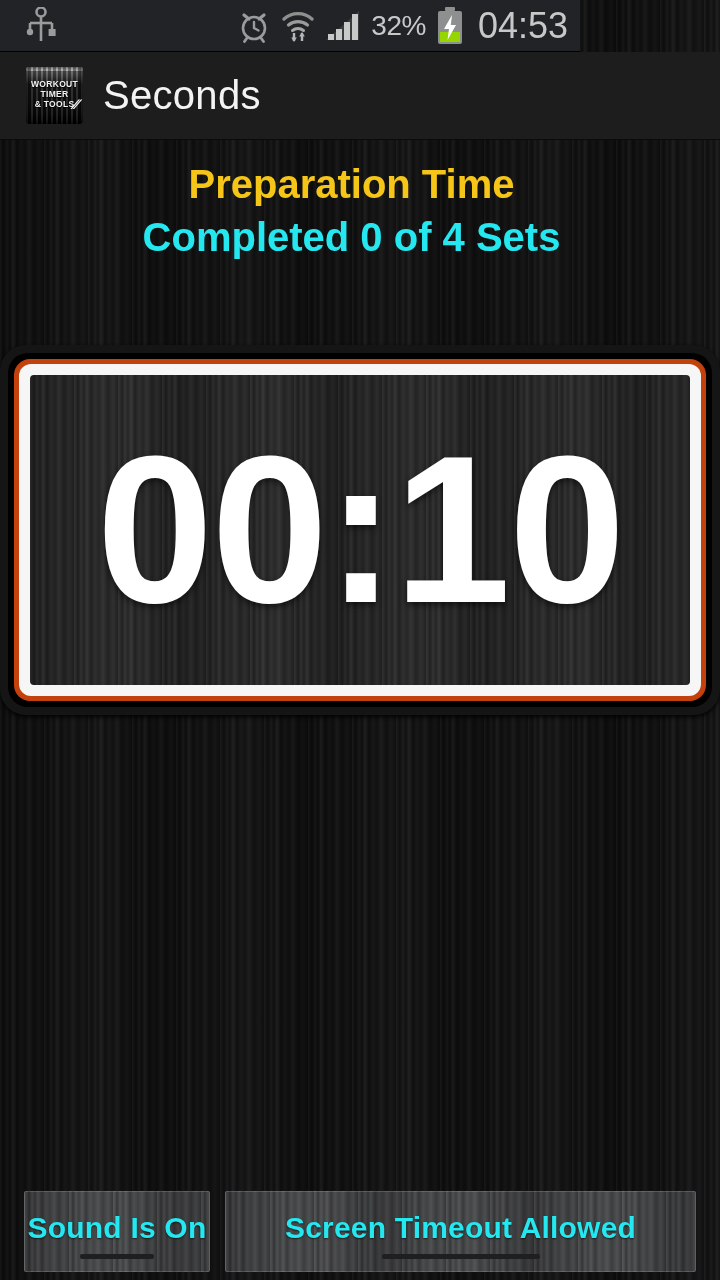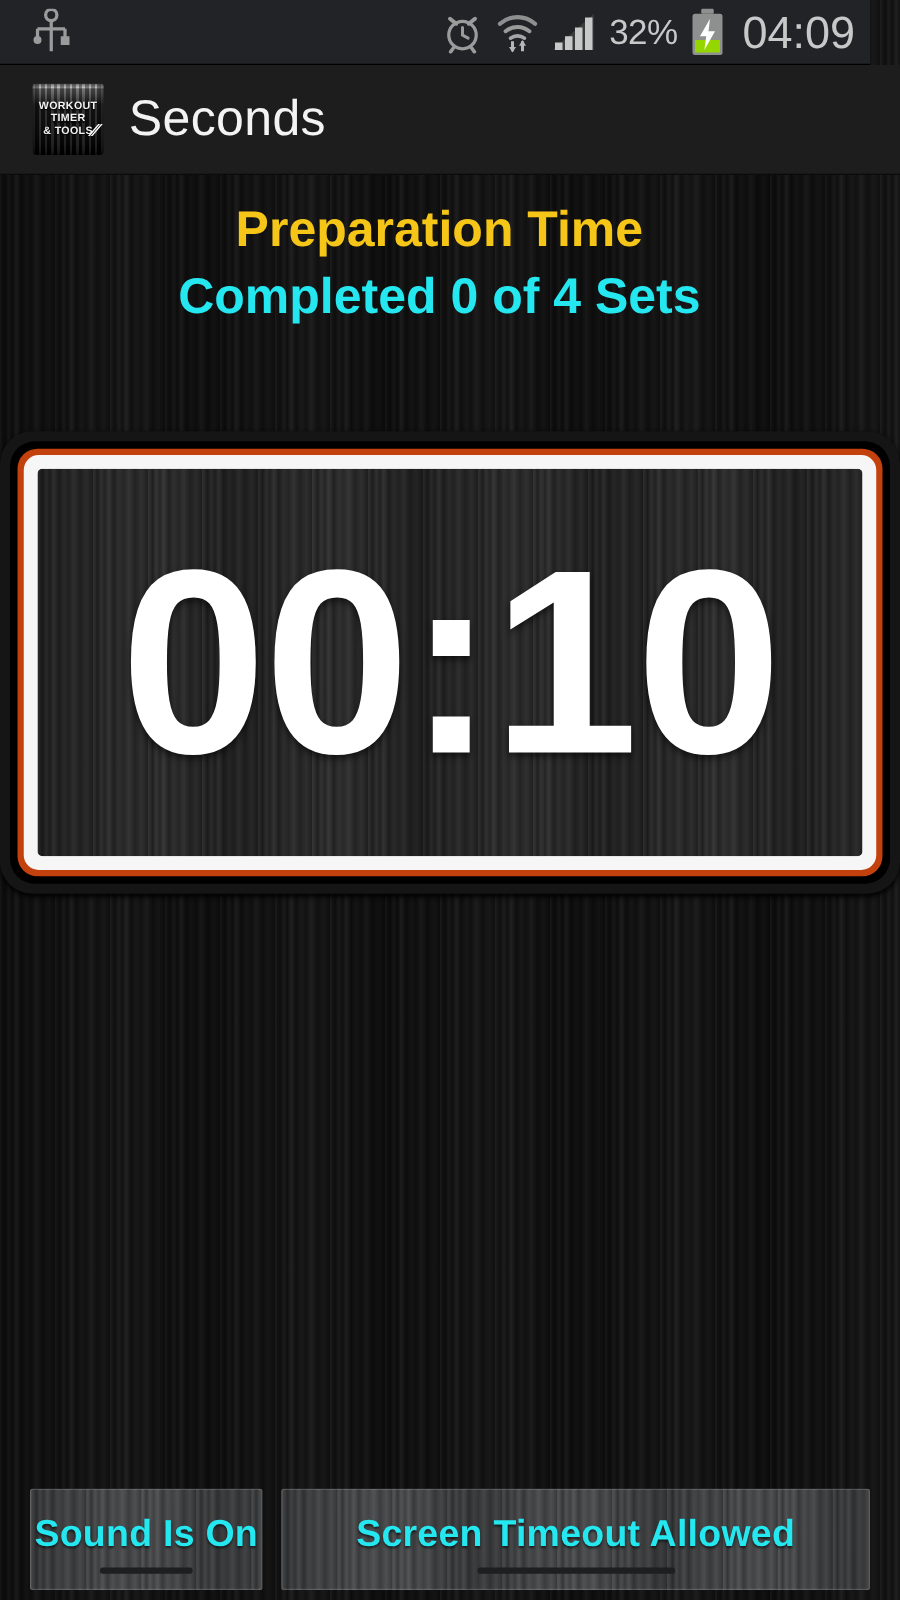--- a/index.html
+++ b/index.html
@@ -33,21 +33,21 @@
         rgba(0,0,0,0.22) 0px,
         rgba(0,0,0,0.00) 53px,
         rgba(255,255,255,0.02) 97px,
         rgba(0,0,0,0.20) 151px);
   }
 
   #screen { position:relative; width:720px; height:1280px; }
 
   
   #statusbar {
-    position:absolute; left:0; top:0; width:696px; height:52px;
+    position:absolute; left:0; top:0; width:580px; height:52px;
     background:#222326;
     border-bottom:1px solid #000;
     display:flex; align-items:center;
   }
   #usb-icon { margin-left:24px; width:34px; height:38px; }
   .sb-right {
     margin-left:auto; margin-right:12px;
     display:flex; align-items:center; gap:10px;
   }
   .sb-ico { display:block; }
@@ -229,21 +229,21 @@
 
       <span class="sb-batt-pct">32%</span>
 
       <svg class="sb-ico" width="28" height="40" viewBox="0 0 28 40">
         <rect x="9" y="1" width="10" height="4" rx="1" fill="#8e9090"></rect>
         <rect x="2" y="5" width="24" height="33" rx="2" fill="#8e9090"></rect>
         <rect x="4" y="26" width="20" height="10" fill="#95d600"></rect>
         <polygon points="16,9 8,23 13,23 11.5,34 20,19 14.8,19" fill="#ffffff"></polygon>
       </svg>
 
-      <span class="sb-clock">04:09</span>
+      <span class="sb-clock">04:53</span>
     </div>
   </div>
 
   <div id="actionbar">
     <div id="app-icon">
       <div class="ic-txt">
         <div>WORKOUT</div>
         <div>TIMER</div>
         <div>&amp; TOOLS</div>
       </div>

